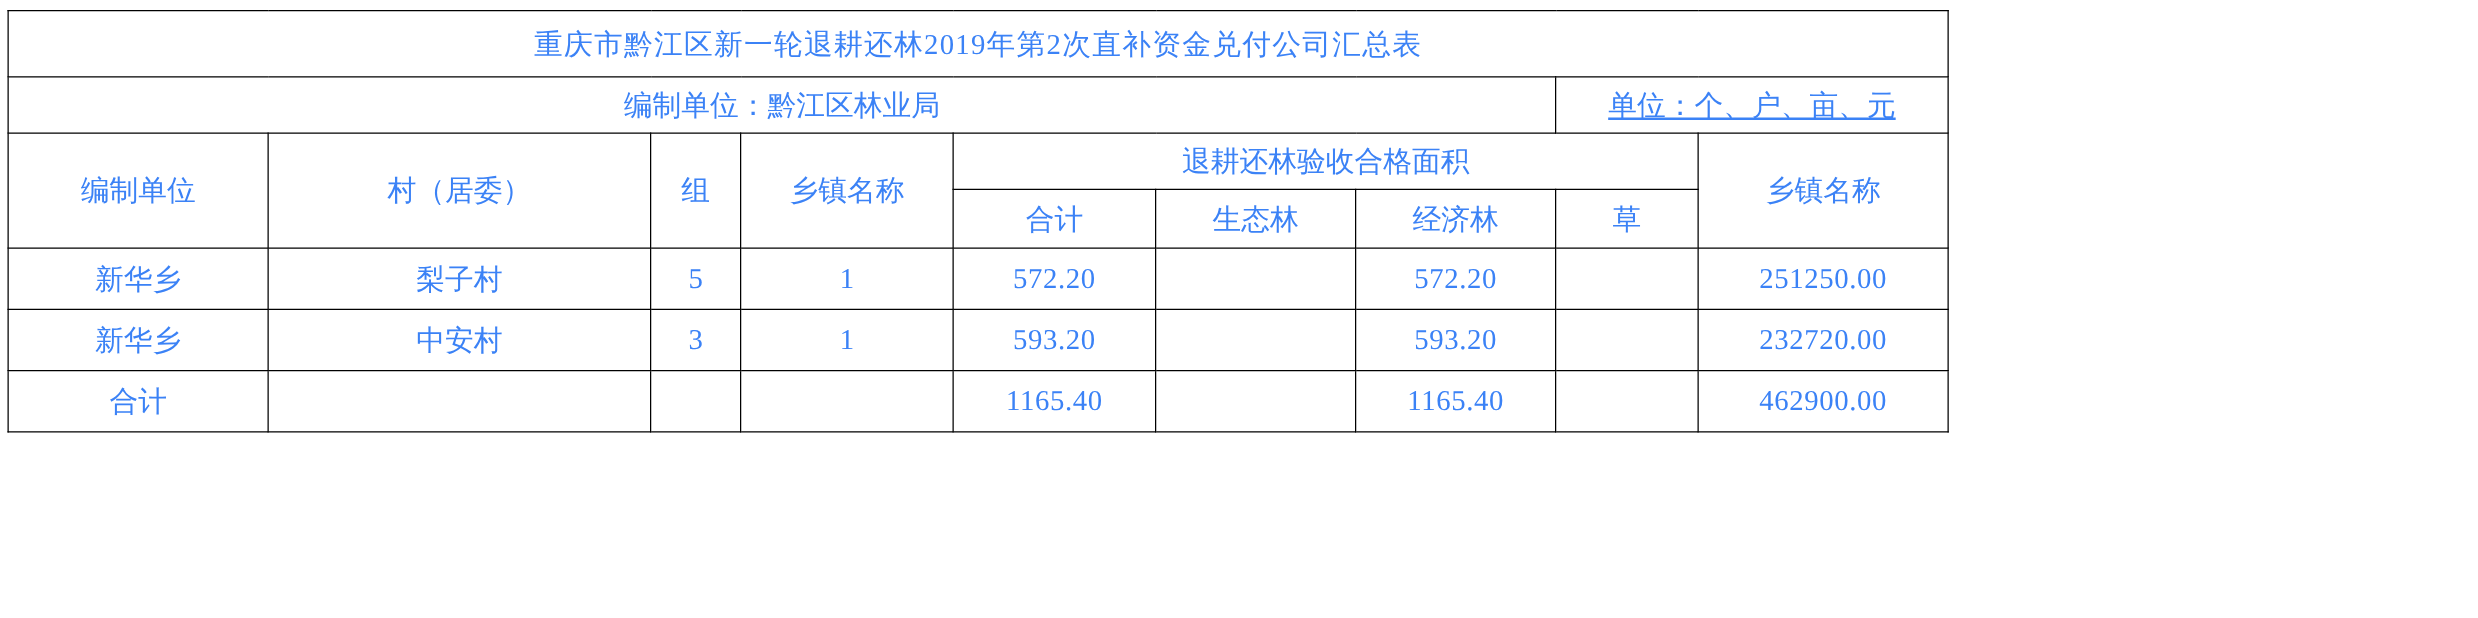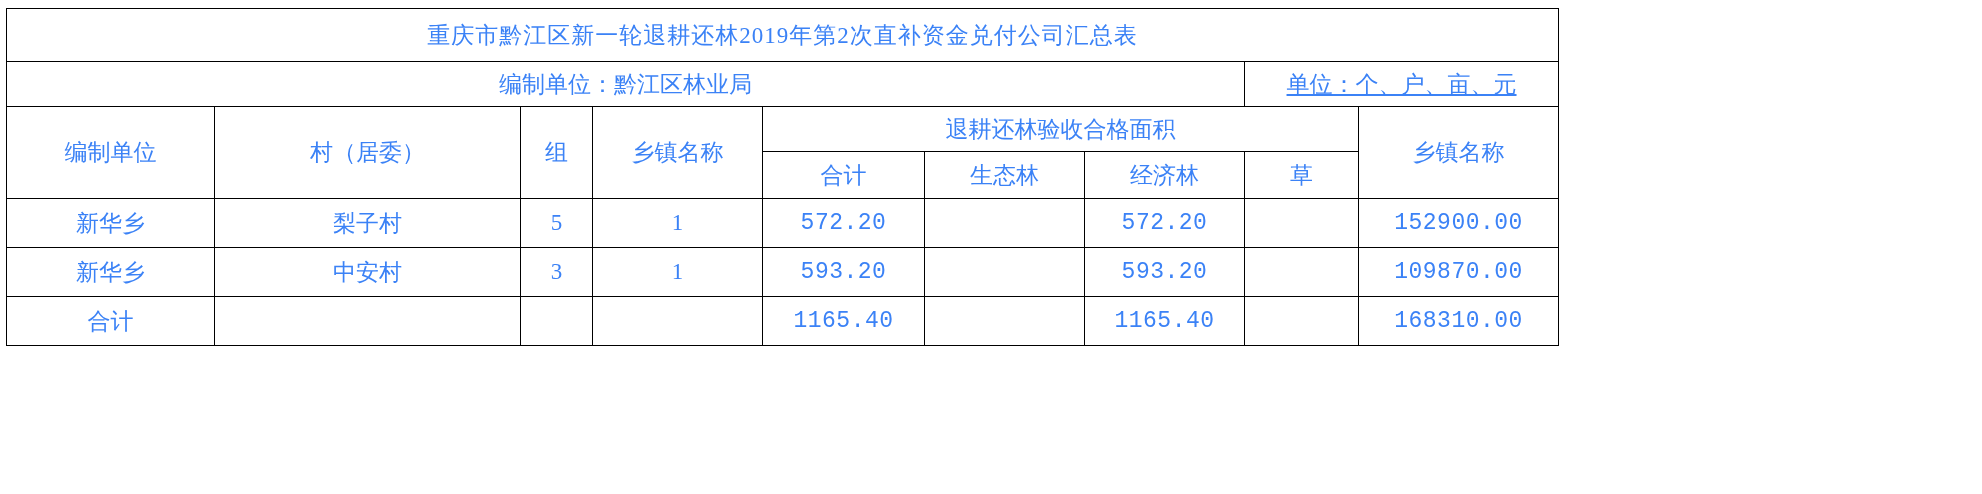--- a/index.html
+++ b/index.html
@@ -68,21 +68,21 @@
   .hdr-row2 {
     height: 46px;
   }
   .data-row td {
     height: 48px;
     font-size: 24px;
   }
   .num {
     text-align: right;
     padding-right: 22px;
-    font-family: Liberation Mono, monospace;
+    font-family: Liberation Serif, serif;
     letter-spacing: 0.5px;
   }
 </style>
 </head>
 <body>
 
 <div class="sheet">
   <table class="main">
     <colgroup>
       <col style="width:208px">
@@ -120,41 +120,41 @@
 
       <tr class="data-row">
         <td>新华乡</td>
         <td>梨子村</td>
         <td>5</td>
         <td>1</td>
         <td class="num">572.20</td>
         <td class="num"></td>
         <td class="num">572.20</td>
         <td class="num"></td>
-        <td class="num">152900.00</td>
+        <td class="num">251250.00</td>
       </tr>
 
       <tr class="data-row">
         <td>新华乡</td>
         <td>中安村</td>
         <td>3</td>
         <td>1</td>
         <td class="num">593.20</td>
         <td class="num"></td>
         <td class="num">593.20</td>
         <td class="num"></td>
-        <td class="num">109870.00</td>
+        <td class="num">232720.00</td>
       </tr>
 
       <tr class="data-row">
         <td>合计</td>
         <td></td>
         <td></td>
         <td></td>
         <td class="num">1165.40</td>
         <td class="num"></td>
         <td class="num">1165.40</td>
         <td class="num"></td>
-        <td class="num">168310.00</td>
+        <td class="num">462900.00</td>
       </tr>
     </tbody>
   </table>
 </div>
 
 </body></html>

